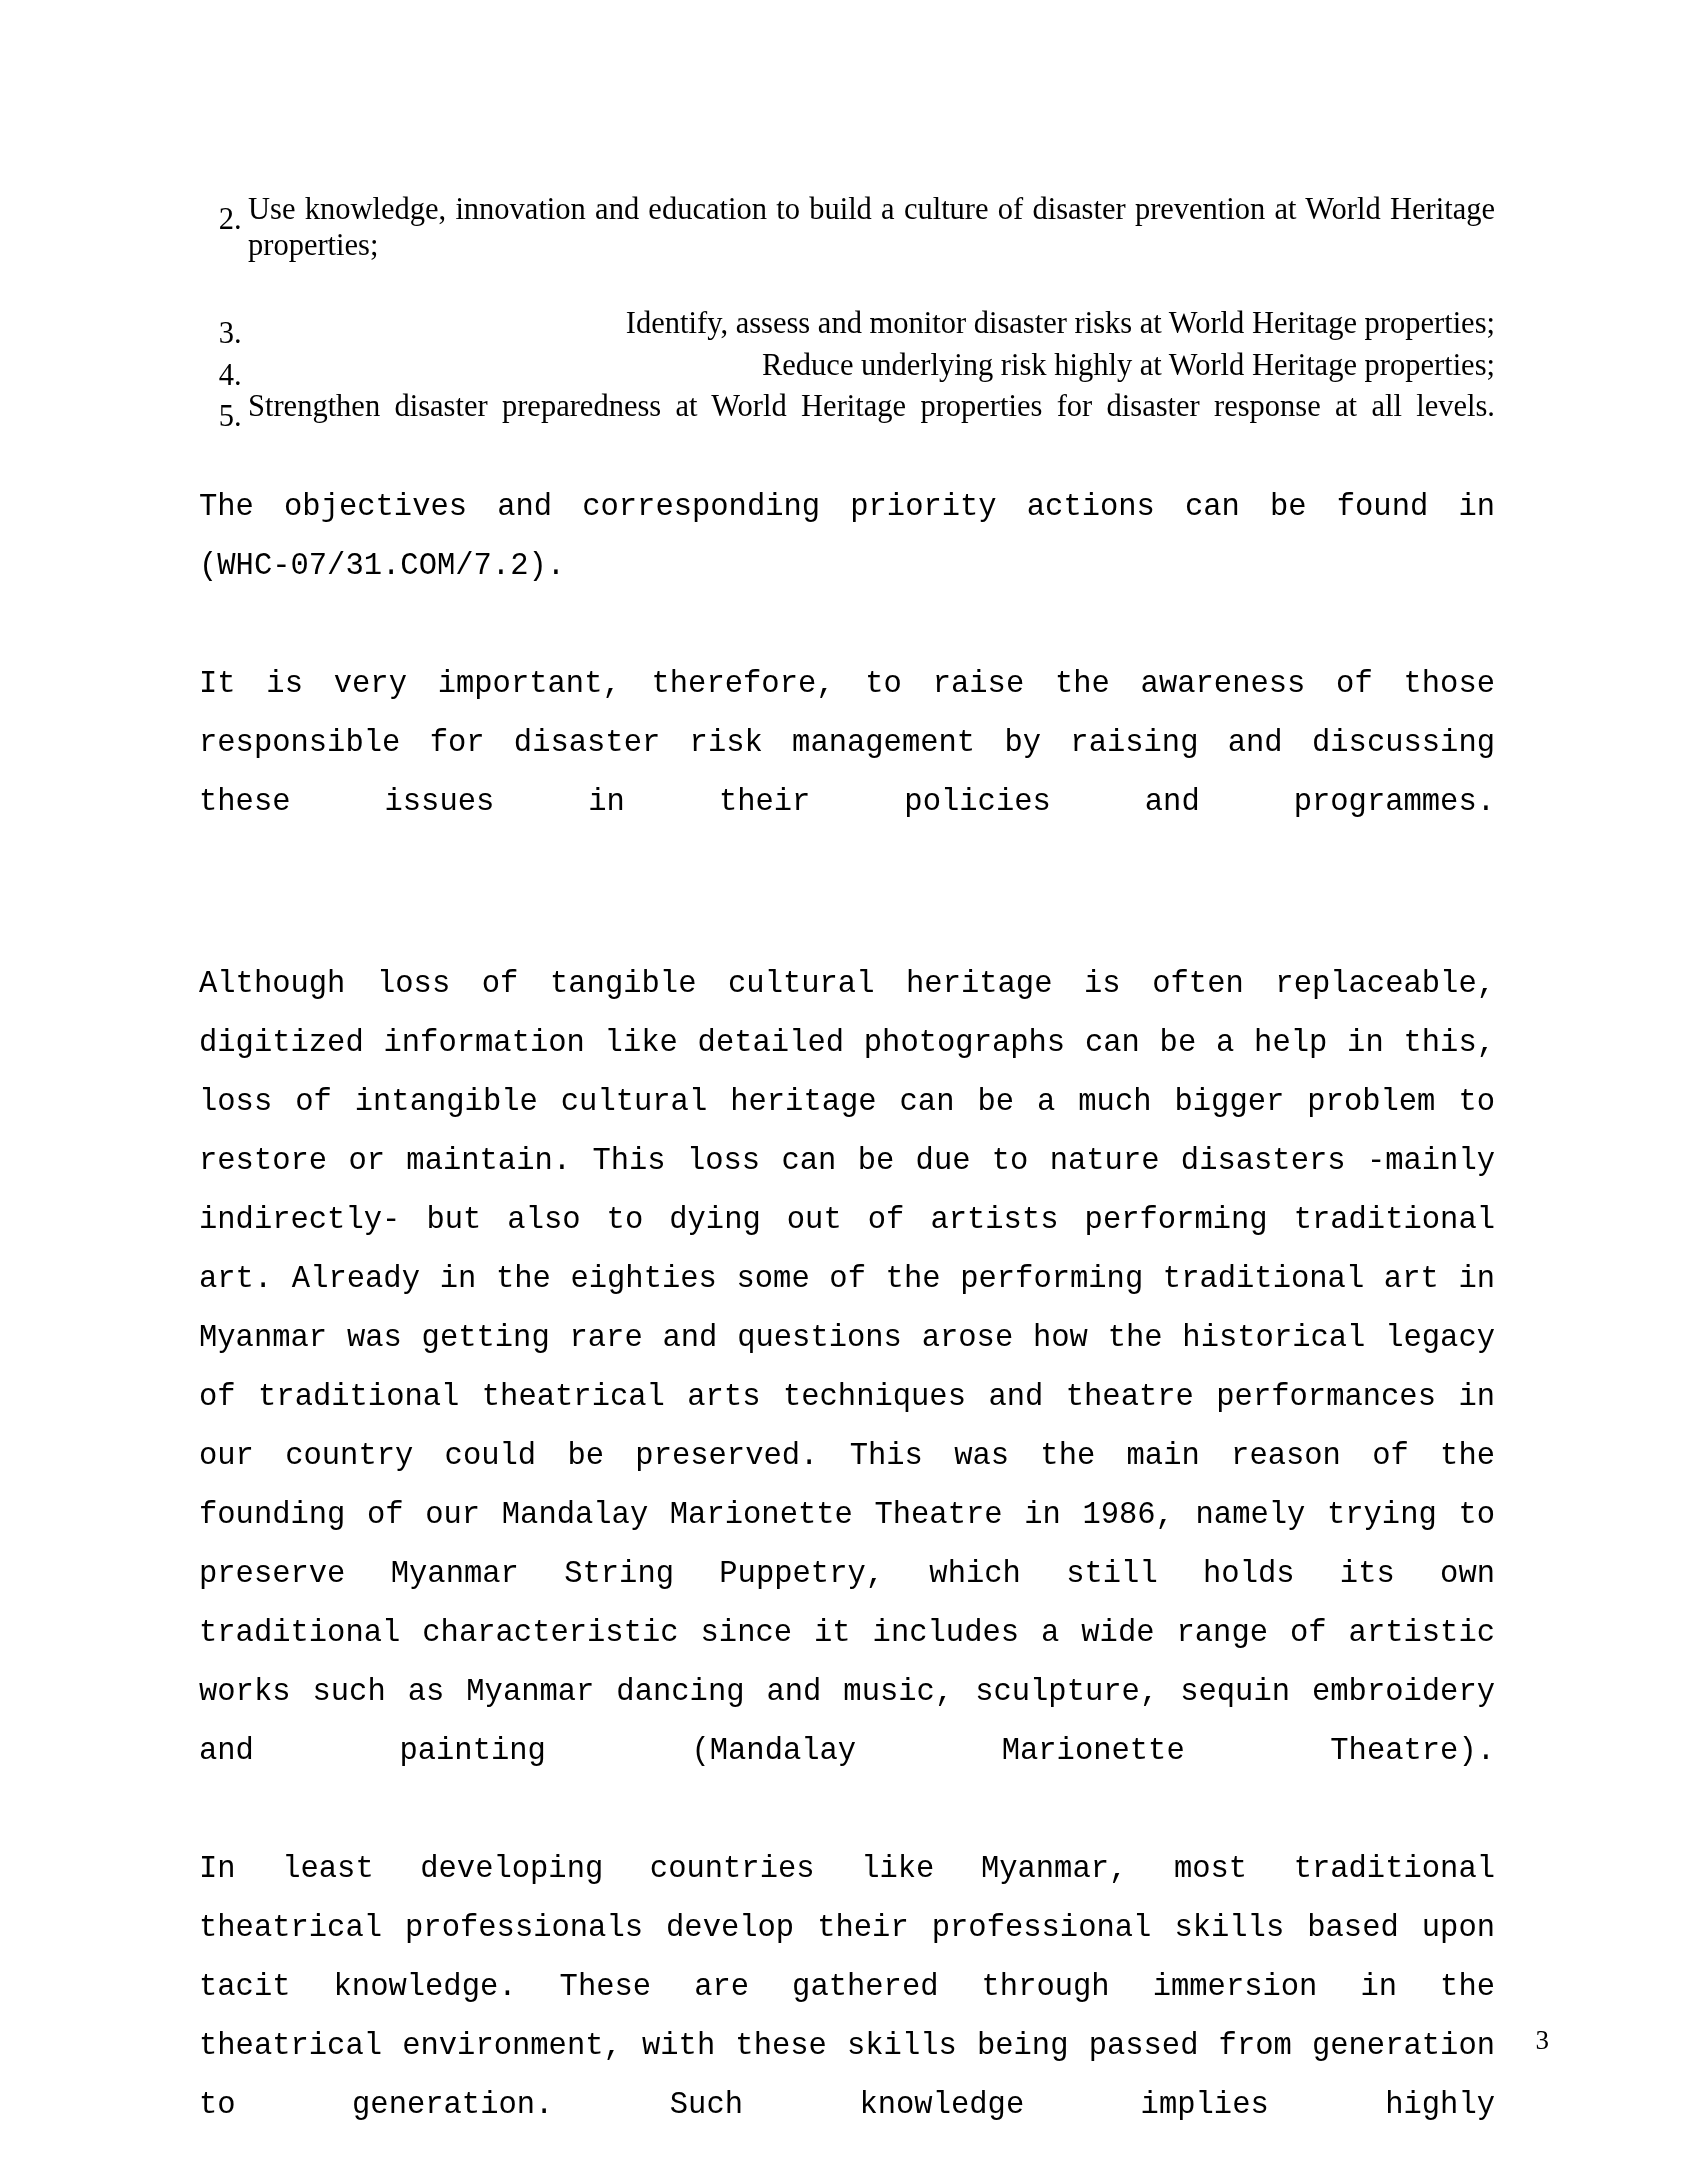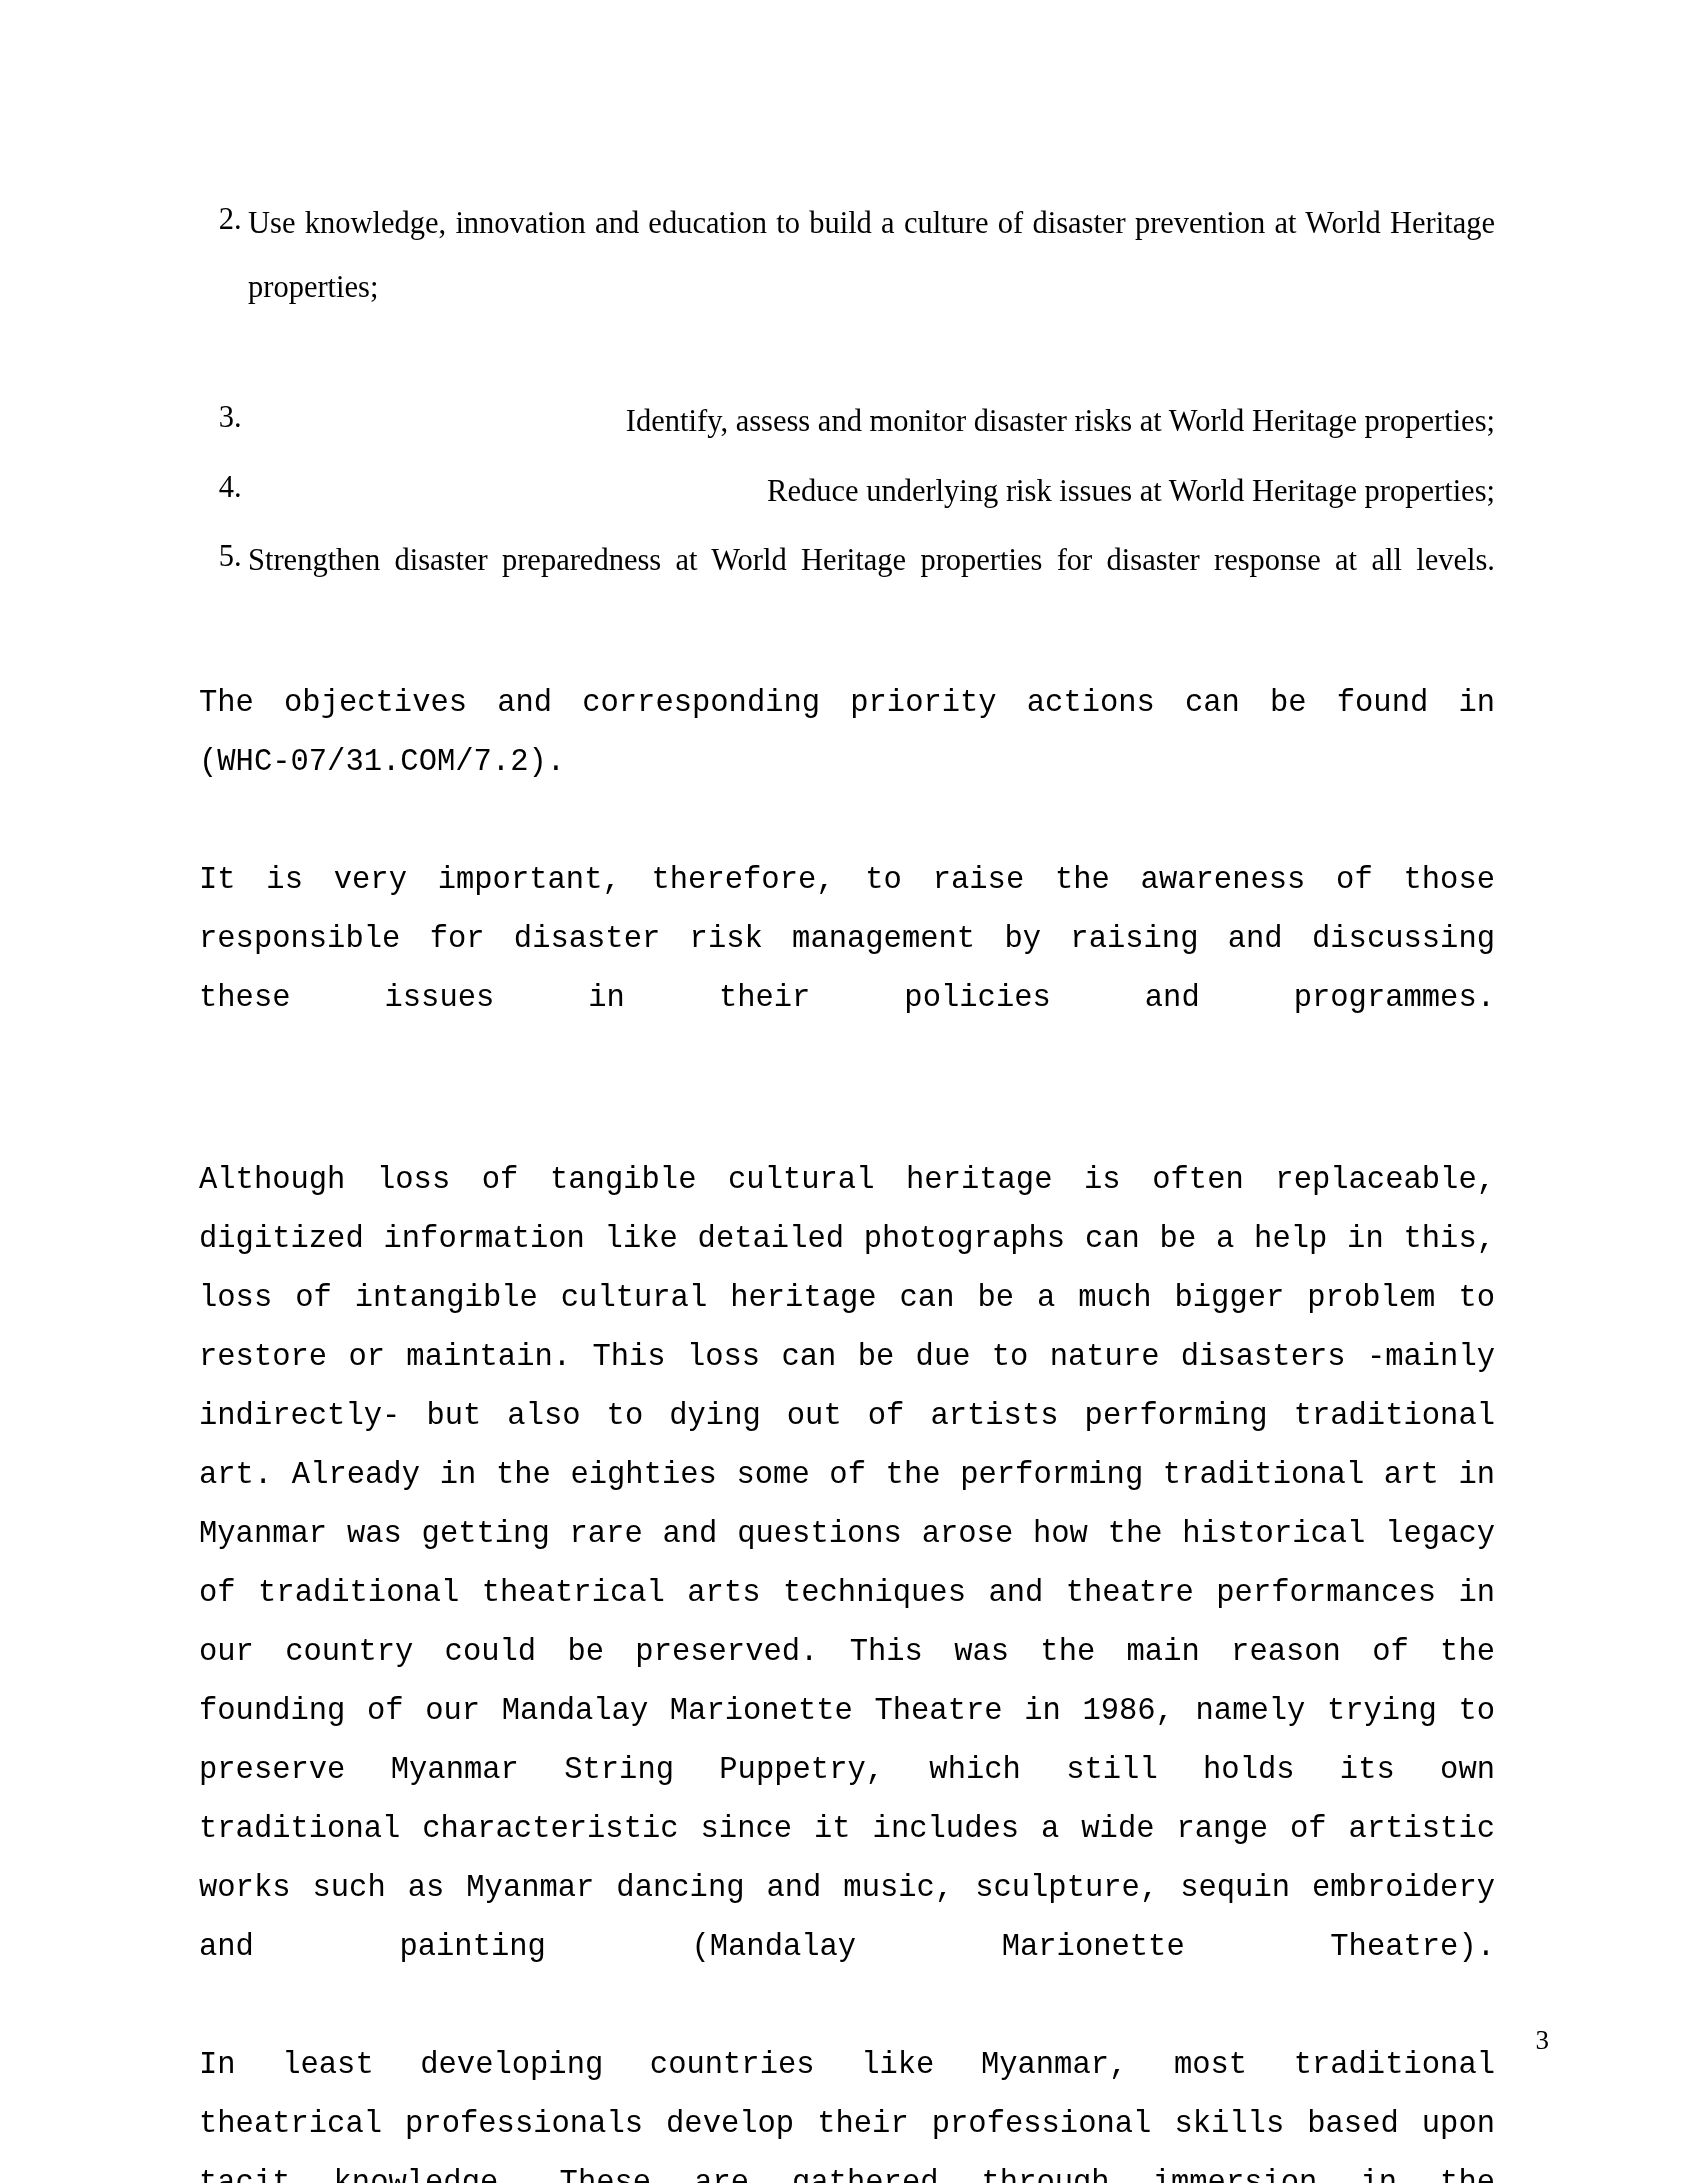--- a/index.html
+++ b/index.html
@@ -48,21 +48,21 @@
     left: 6.6px;
     top: 0;
     width: 36px;
     text-align: right;
     font-size: 30.5px;
     line-height: 57px;
   }
   ol.doc-list > li .li-text {
     display: block;
     font-size: 30.5px;
-    line-height: 64px;
+    line-height: 36px;
     text-align: justify;
     text-justify: inter-word;
     hyphens: none;
   }
   ol.doc-list > li .li-text.no-just {
     text-align: right;
   }
 
   
   p.doc-para {
@@ -111,21 +111,21 @@
       <li>
         <span class="li-num">2.</span>
         <span class="li-text">Use knowledge, innovation and education to build a culture of disaster prevention at World Heritage properties;</span>
       </li>
       <li>
         <span class="li-num">3.</span>
         <span class="li-text no-just nostretch">Identify, assess and monitor disaster risks at World Heritage properties;</span>
       </li>
       <li>
         <span class="li-num">4.</span>
-        <span class="li-text no-just nostretch">Reduce underlying risk issues at World Heritage properties;</span>
+        <span class="li-text no-just nostretch">Reduce underlying risk highly at World Heritage properties;</span>
       </li>
       <li>
         <span class="li-num">5.</span>
         <span class="li-text">Strengthen disaster preparedness at World Heritage properties for disaster response at all levels.</span>
       </li>
     </ol>
 
     <div class="spacer-sm"></div>
 
     <p class="doc-para tight-after-list">The objectives and corresponding priority actions can be found in (WHC-07/31.COM/7.2).</p>

